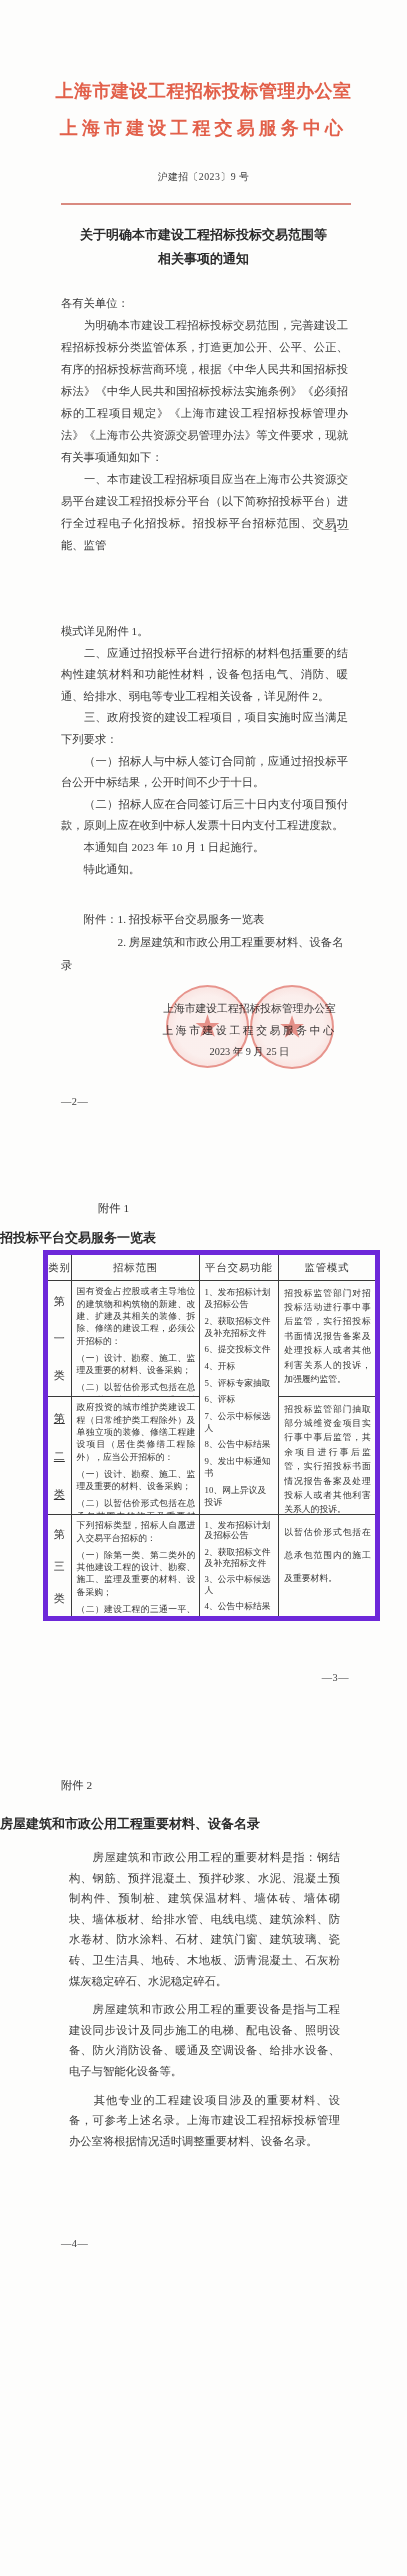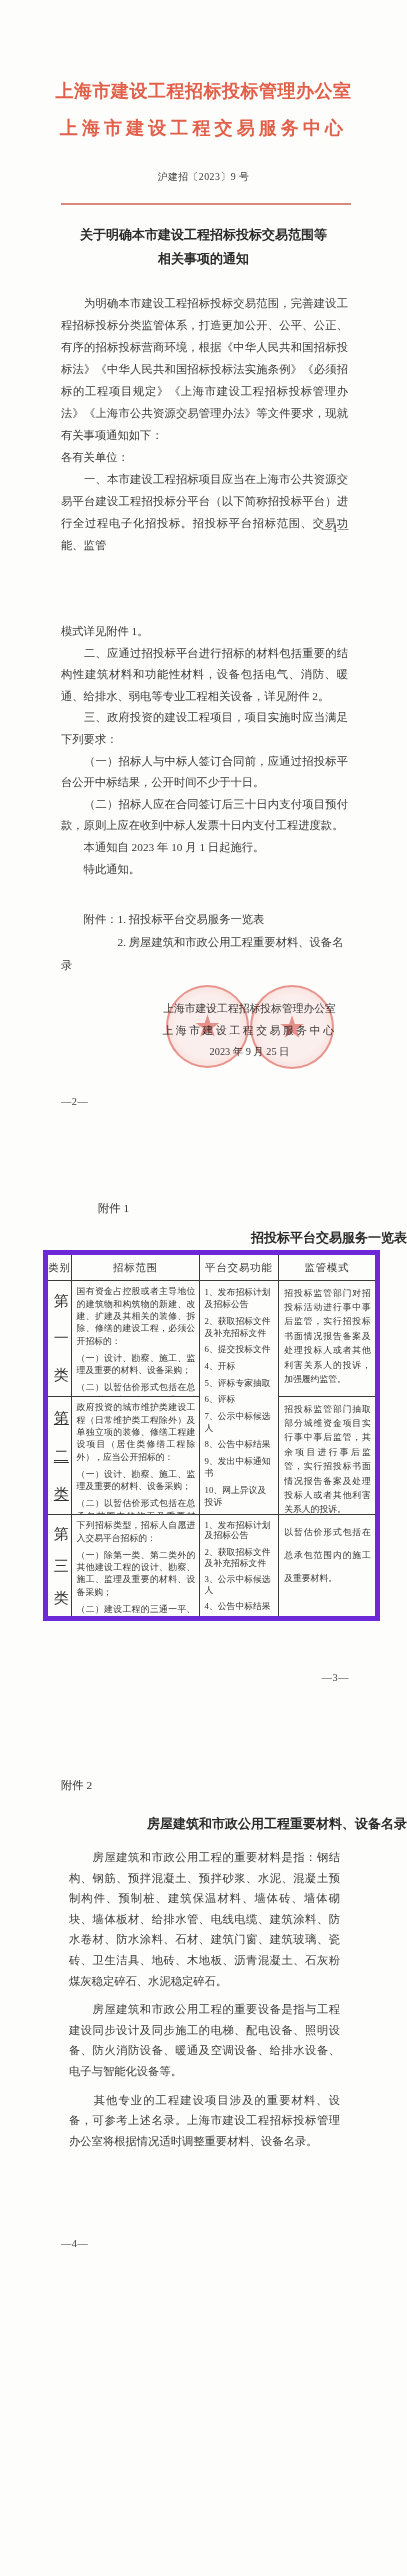--- a/index.html
+++ b/index.html
@@ -42,33 +42,33 @@
          background:radial-gradient(circle at 50% 50%, rgba(235,120,110,.10) 55%, rgba(235,120,110,.22) 78%, rgba(255,255,255,0) 85%);}
   .stamp .star{color:rgba(213,66,55,.55);font-size:27px;line-height:1;}
   .st1{top:985px;left:166px;width:79px;height:79px;}
   .st2{top:985px;left:250px;width:80px;height:80px;}
   
   .pmark{font-size:10.3px;color:#3c3c3c;letter-spacing:0.5px;}
   .pm-r{right:58px;text-align:right;}
   .pm-l{left:61px;text-align:left;}
   
   .attlabel{left:61px;font-size:11.3px;color:#333;}
-  .atttitle{left:0;width:407px;text-align:right;font-size:13px;font-weight:bold;color:#2b2b2b;}
+  .atttitle{left:0;width:407px;text-align:left;font-size:13px;font-weight:bold;color:#2b2b2b;}
   
   .tg{top:1250px;left:43px;display:grid;
       grid-template-columns:24px 128px 79px 96px;
       grid-template-rows:26px 116px 118px 101px;
       border:5px solid #6d28d9;background:#fdfdfc;
       font-size:8.8px;color:#333;}
   .tg>div{box-sizing:border-box;border-right:1px solid #3a3a3a;border-bottom:1px solid #3a3a3a;overflow:hidden;}
   .tg>div.last-col{border-right:none;}
   .tg>div.last-row{border-bottom:none;}
   .th{display:flex;align-items:center;justify-content:center;font-size:10.3px;letter-spacing:1px;}
   .catcell{display:flex;align-items:center;justify-content:center;}
-  .catcell .v{width:11.3px;text-align:center;word-break:break-all;font-size:15px;}
+  .catcell .v{width:11.3px;word-break:break-all;font-size:11px;}
   .lh1 .v{line-height:37px;} .lh2 .v{line-height:38px;text-decoration:underline;} .lh3 .v{line-height:32px;}
   .scope{padding:4.1px 3.6px 0 4.6px;line-height:12.4px;text-align:justify;}
   .scope p{margin:0 0 4.6px 0;}
   .fx{padding:5.2px 3.1px 0 4.6px;line-height:12px;}
   .fx p{margin:0 0 4.6px 0;}
   .fx3{padding:4.6px 3.1px 0 4.6px;line-height:10.8px;}
   .fx3 p{margin:0 0 5.7px 0;}
   .sup{padding:4.6px 4.1px 0 5.2px;line-height:14.4px;text-align:justify;}
   .sup.loose{line-height:23px;padding-top:6.2px;}
   
@@ -87,22 +87,22 @@
 
   <div class="abs org1" style="color:#e2604a">上海市建设工程招标投标管理办公室</div>
   <div class="abs org2" style="color:#e2604a">上海市建设工程交易服务中心</div>
   <div class="abs docnum">沪建招〔2023〕9 号</div>
   <div class="abs red-rule"></div>
 
   <div class="abs ntitle1">关于明确本市建设工程招标投标交易范围等</div>
   <div class="abs ntitle2">相关事项的通知</div>
 
   <div class="abs flow fb1">
+      <p class="bp">各有关单位：</p>
       <p class="bp">　　为明确本市建设工程招标投标交易范围，完善建设工程招标投标分类监管体系，打造更加公开、公平、公正、有序的招标投标营商环境，根据《中华人民共和国招标投标法》《中华人民共和国招标投标法实施条例》《必须招标的工程项目规定》《上海市建设工程招标投标管理办法》《上海市公共资源交易管理办法》等文件要求，现就有关事项通知如下：</p>
-      <p class="bp">各有关单位：</p>
       <p class="bp">　　一、本市建设工程招标项目应当在上海市公共资源交易平台建设工程招投标分平台（以下简称招投标平台）进行全过程电子化招投标。招投标平台招标范围、交易功能、监管</p>
     </div>
 
   <div class="abs pmark pm-r m1">—1—</div>
 
   <div class="abs flow flow2 fb2">
       <p class="bp">模式详见附件 1。</p>
       <p class="bp">　　二、应通过招投标平台进行招标的材料包括重要的结构性建筑材料和功能性材料，设备包括电气、消防、暖通、给排水、弱电等专业工程相关设备，详见附件 2。</p>
       <p class="bp">　　三、政府投资的建设工程项目，项目实施时应当满足下列要求：</p>
       <p class="bp">　　（一）招标人与中标人签订合同前，应通过招投标平台公开中标结果，公开时间不少于十日。</p>

